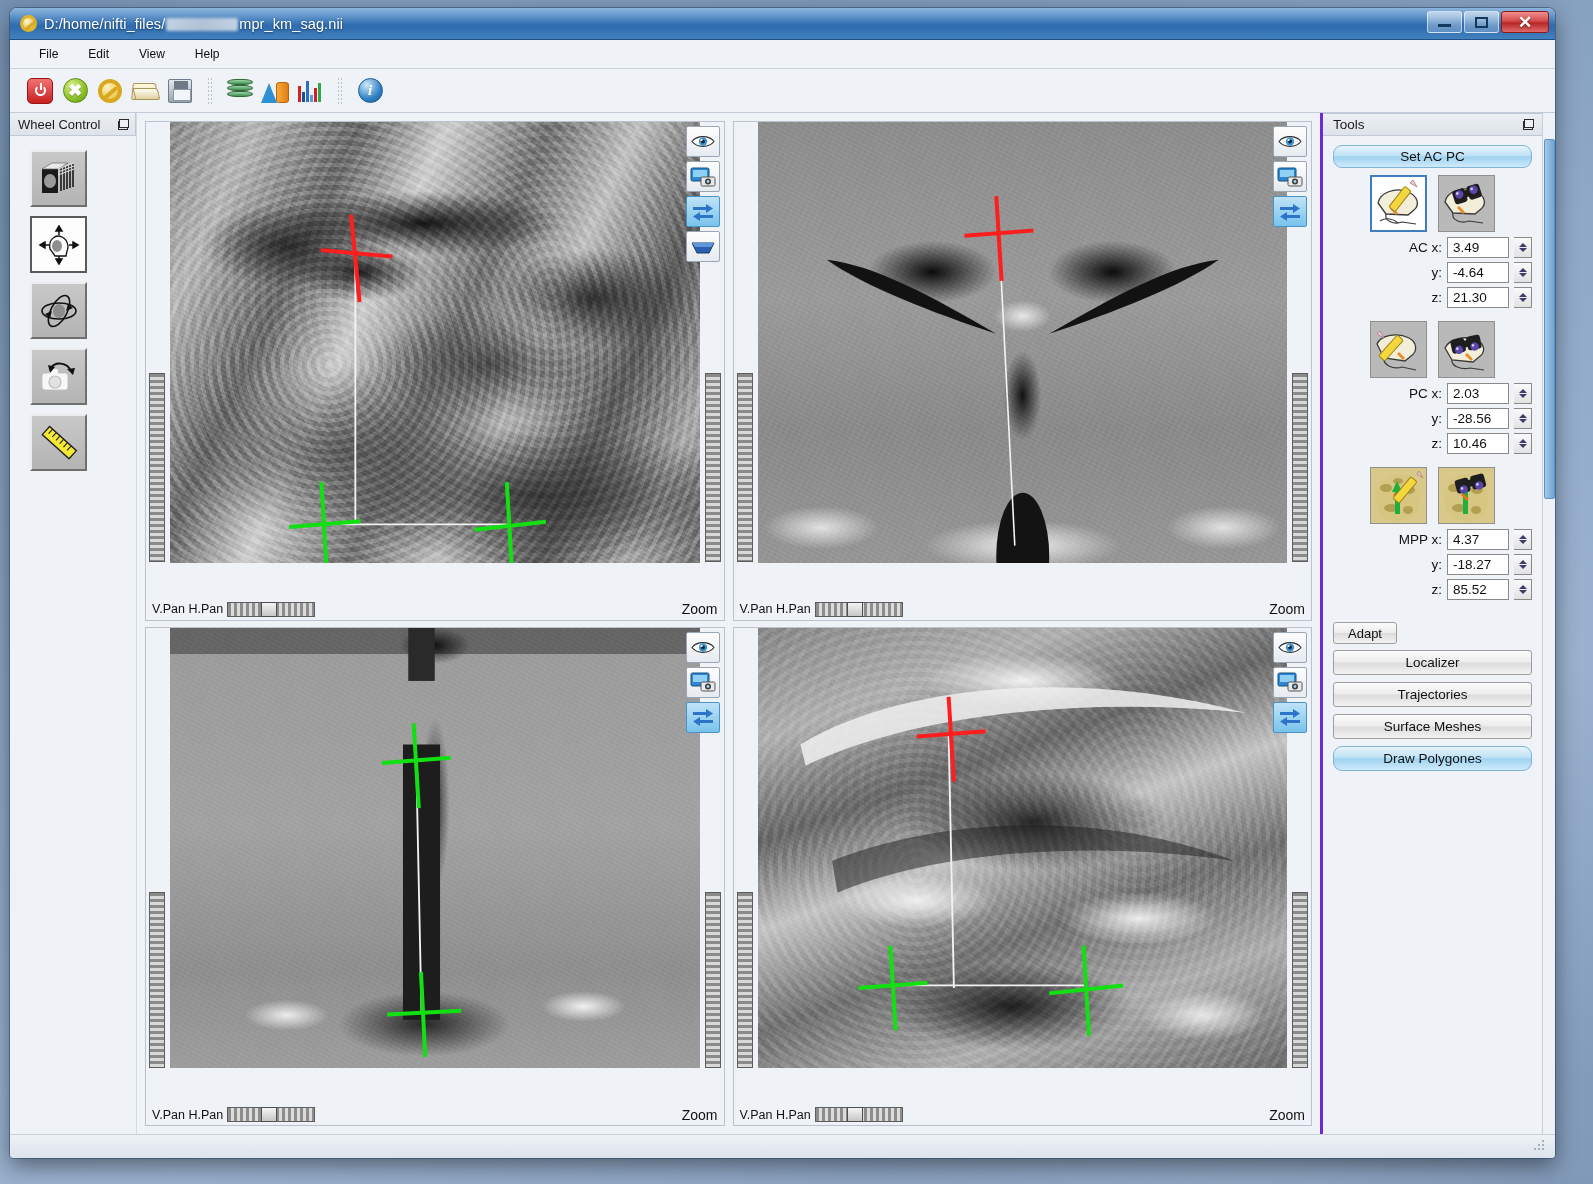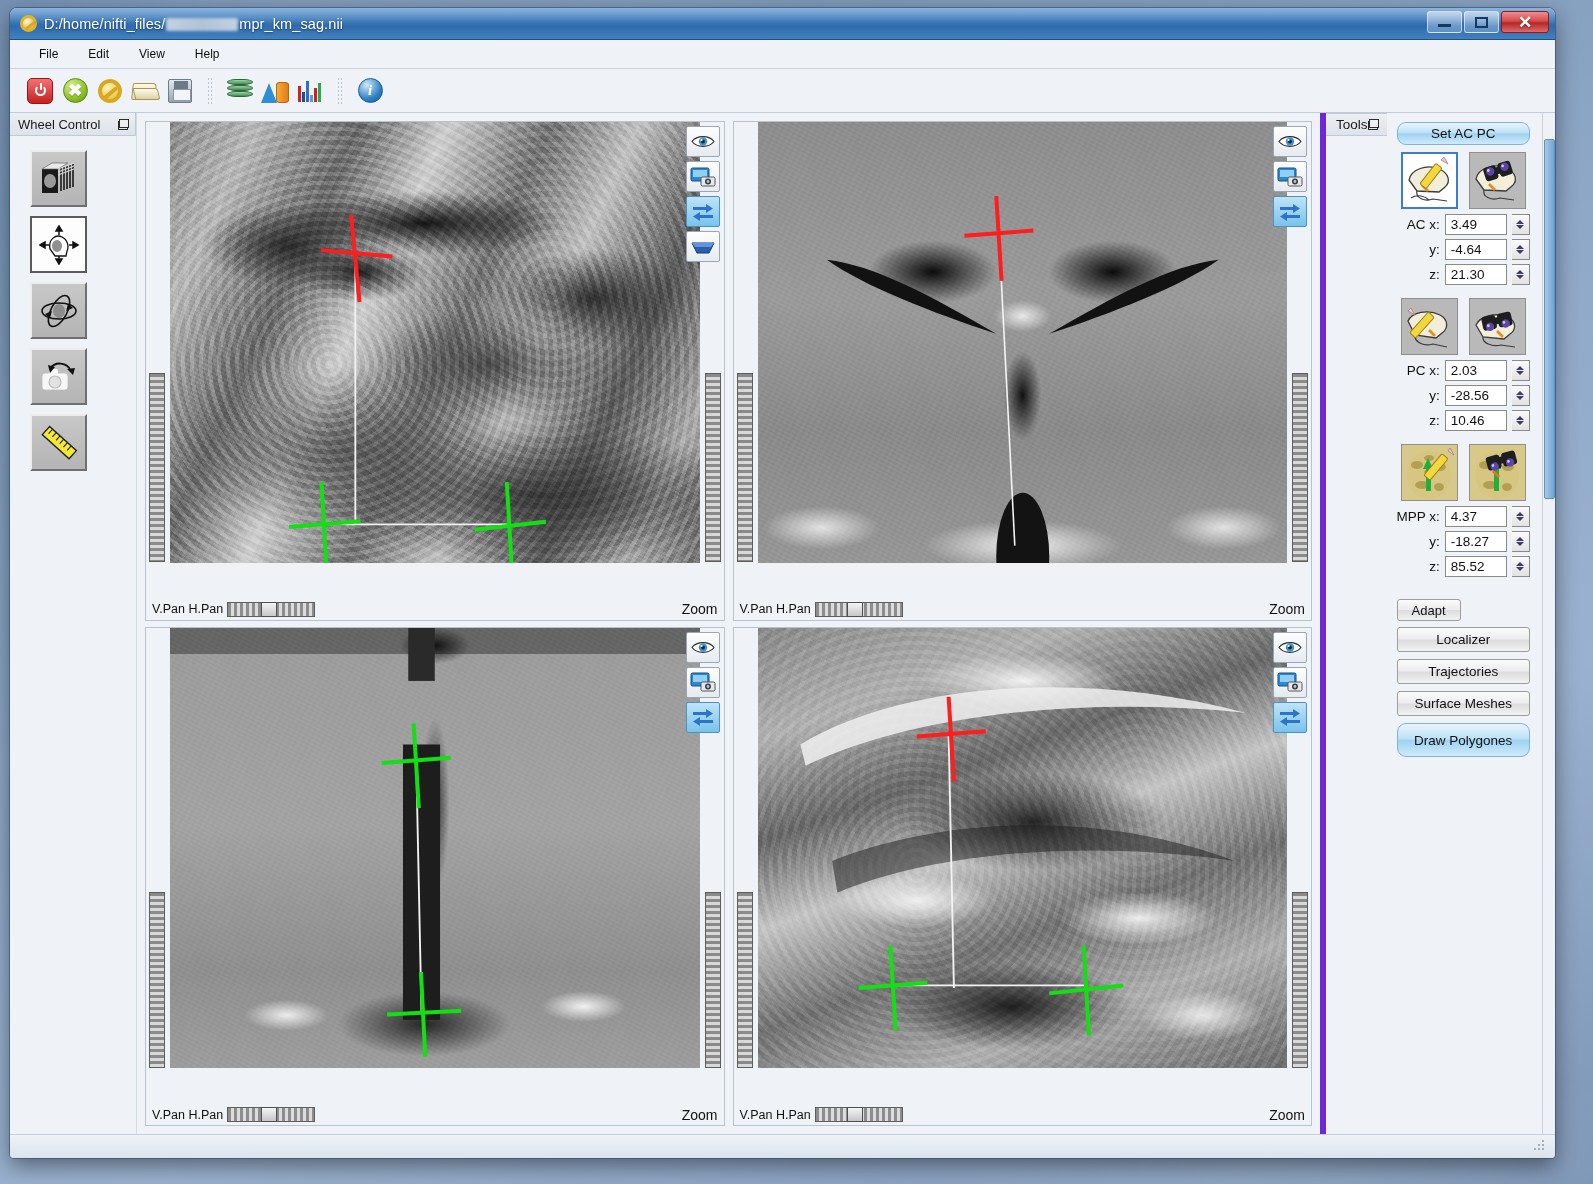--- a/index.html
+++ b/index.html
@@ -348,22 +348,22 @@
   }
   .pan-knob {
     position:absolute; top:-1px; width:16px; height:15px;
     background:linear-gradient(180deg,#f4f4f4,#c6c6c6);
     border:1px solid #4f4f4f;
   }
   .vp-foot .zoom-lbl { margin-left:auto; font-size:14px; color:#111; }
   
   .right-dock {
     width:222px; flex:0 0 222px; background:#eff3f7;
-    border-left:6px solid #6d28d9;
-    display:flex; flex-direction:row;
+    border-left:3px solid #6d28d9;
+    display:flex; flex-direction:column;
   }
   .rd-header {
     height:23px; background:linear-gradient(180deg,#eceff3,#dde3ea);
     border-bottom:1px solid #c0c9d4; border-top:1px solid #c0c9d4;
     display:flex; align-items:center; justify-content:space-between;
     padding:0 8px 0 10px; font-size:13.5px; color:#1a1a1a;
   }
   .rd-body { padding:9px 10px 0 10px; }
   .btn-blue {
     width:100%; height:23px; border-radius:9px;
@@ -1043,21 +1043,21 @@
         </div>
 
         <div style="margin-top:6px;">
           <div class="btn-adapt">Adapt</div>
         </div>
 
         <div class="btn-stack">
           <div class="btn-grey">Localizer</div>
           <div class="btn-grey">Trajectories</div>
           <div class="btn-grey">Surface Meshes</div>
-          <div class="btn-blue" style="height:34px">Draw Polygones</div>
+          <div class="btn-blue" style="height:25px">Draw Polygones</div>
         </div>
 
       </div>
     </div>
 
     <div class="rd-scroll">
       <div class="rd-thumb"></div>
     </div>
 
   </div>

